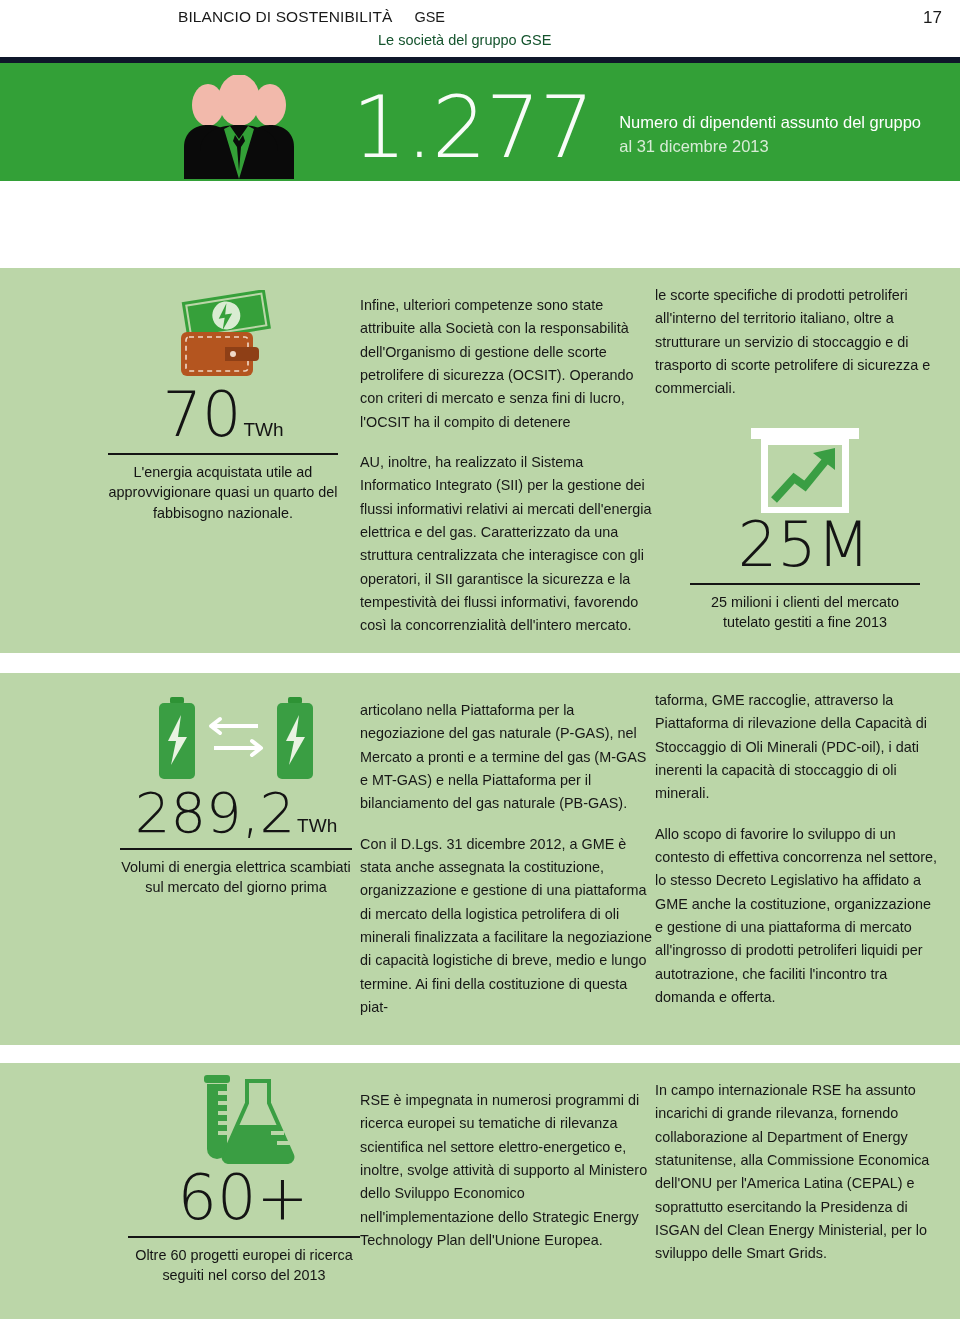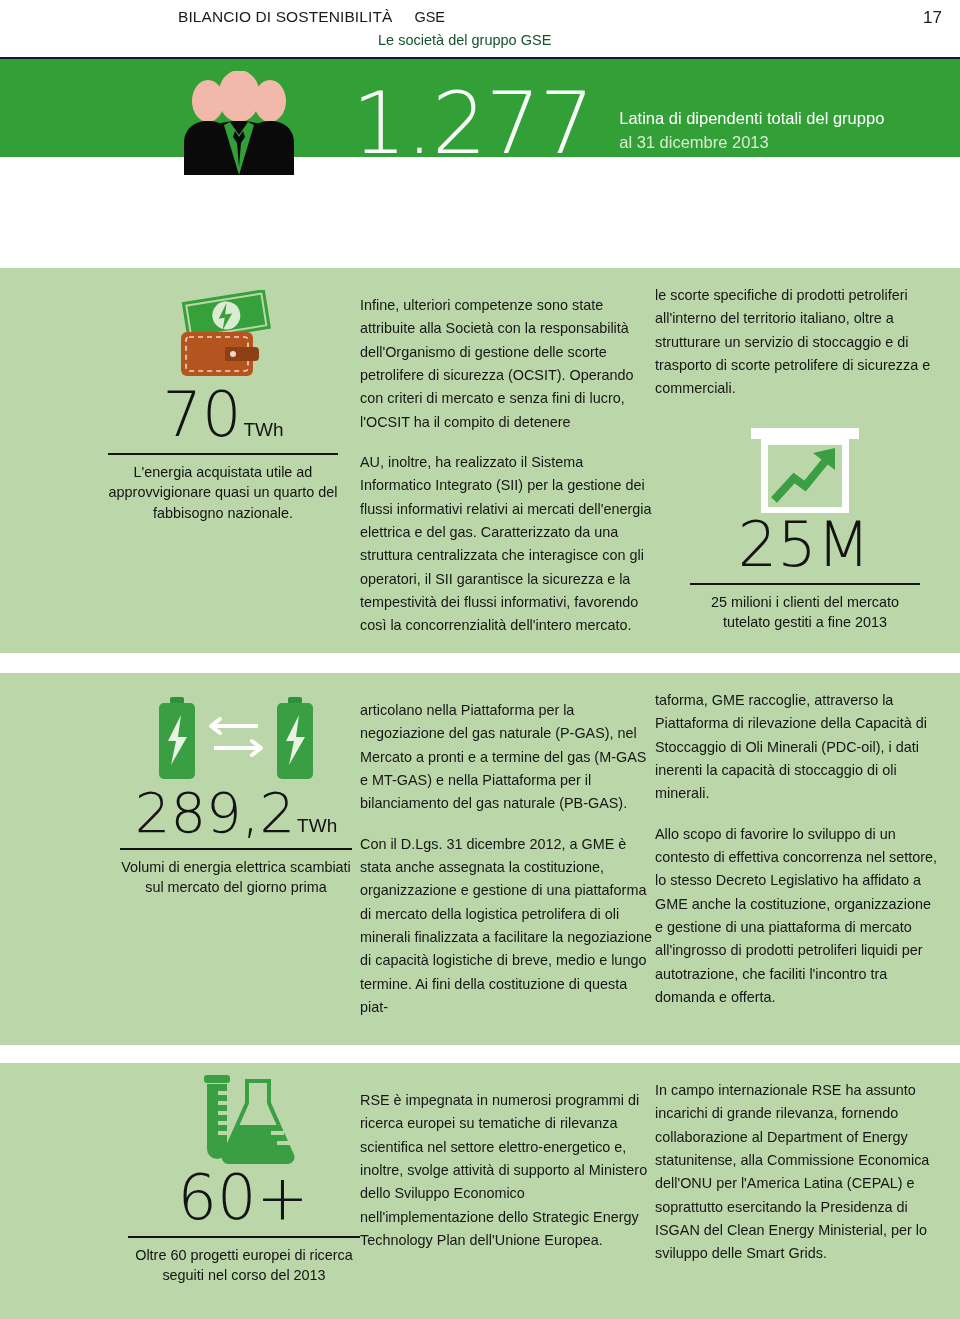--- a/index.html
+++ b/index.html
@@ -50,23 +50,23 @@
     position: absolute;
     right: 18px; top: 8px;
     font-size: 17px;
     color: #1a1a1a;
   }
 
   
   .banner {
     position: absolute;
     left: 0; top: 57px;
-    width: 960px; height: 100px;
+    width: 960px; height: 124px;
     background: #33a037;
-    border-top: 2px solid #0f172a;
+    border-top: 6px solid #0f172a;
   }
   .banner-inner {
     position: absolute;
     left: 178px; top: 0;
     height: 128px;
     display: flex;
     align-items: center;
   }
   .people-icon { width: 122px; height: 104px; flex: 0 0 auto; }
   .banner-num {
@@ -193,21 +193,21 @@
 
           <ellipse cx="61" cy="25" rx="21" ry="26" fill="#f2b9ab"></ellipse>
           <path d="M22 104 V76 C22 60 36 50 61 50 C86 50 100 60 100 76 V104 Z" fill="#0a0a0a"></path>
 
           <path d="M52 51 L61 64 L70 51 L76 54 L61 104 L46 54 Z" fill="#33a037"></path>
           <path d="M57 60 L61 66 L65 60 L67 66 L63 72 L61 96 L59 72 L55 66 Z" fill="#0a0a0a"></path>
         </svg>
       </span>
       <span class="banner-num">1.277</span>
       <span class="banner-txt">
-        <div class="banner-txt-l1">Latina di dipendenti totali del gruppo</div>
+        <div class="banner-txt-l1">Numero di dipendenti assunto del gruppo</div>
         <div class="banner-txt-l2">al 31 dicembre 2013</div>
       </span>
     </div>
   </div>
 
   <div class="block" id="block-1">
     <div class="block-cols">
       <div class="col-stats"></div>
       <div class="col-mid">
         <p class="body-txt">Infine, ulteriori competenze sono state attribuite alla Società con la responsabilità dell'Organismo di gestione delle scorte petrolifere di sicurezza (OCSIT). Operando con criteri di mercato e senza fini di lucro, l'OCSIT ha il compito di detenere</p>

